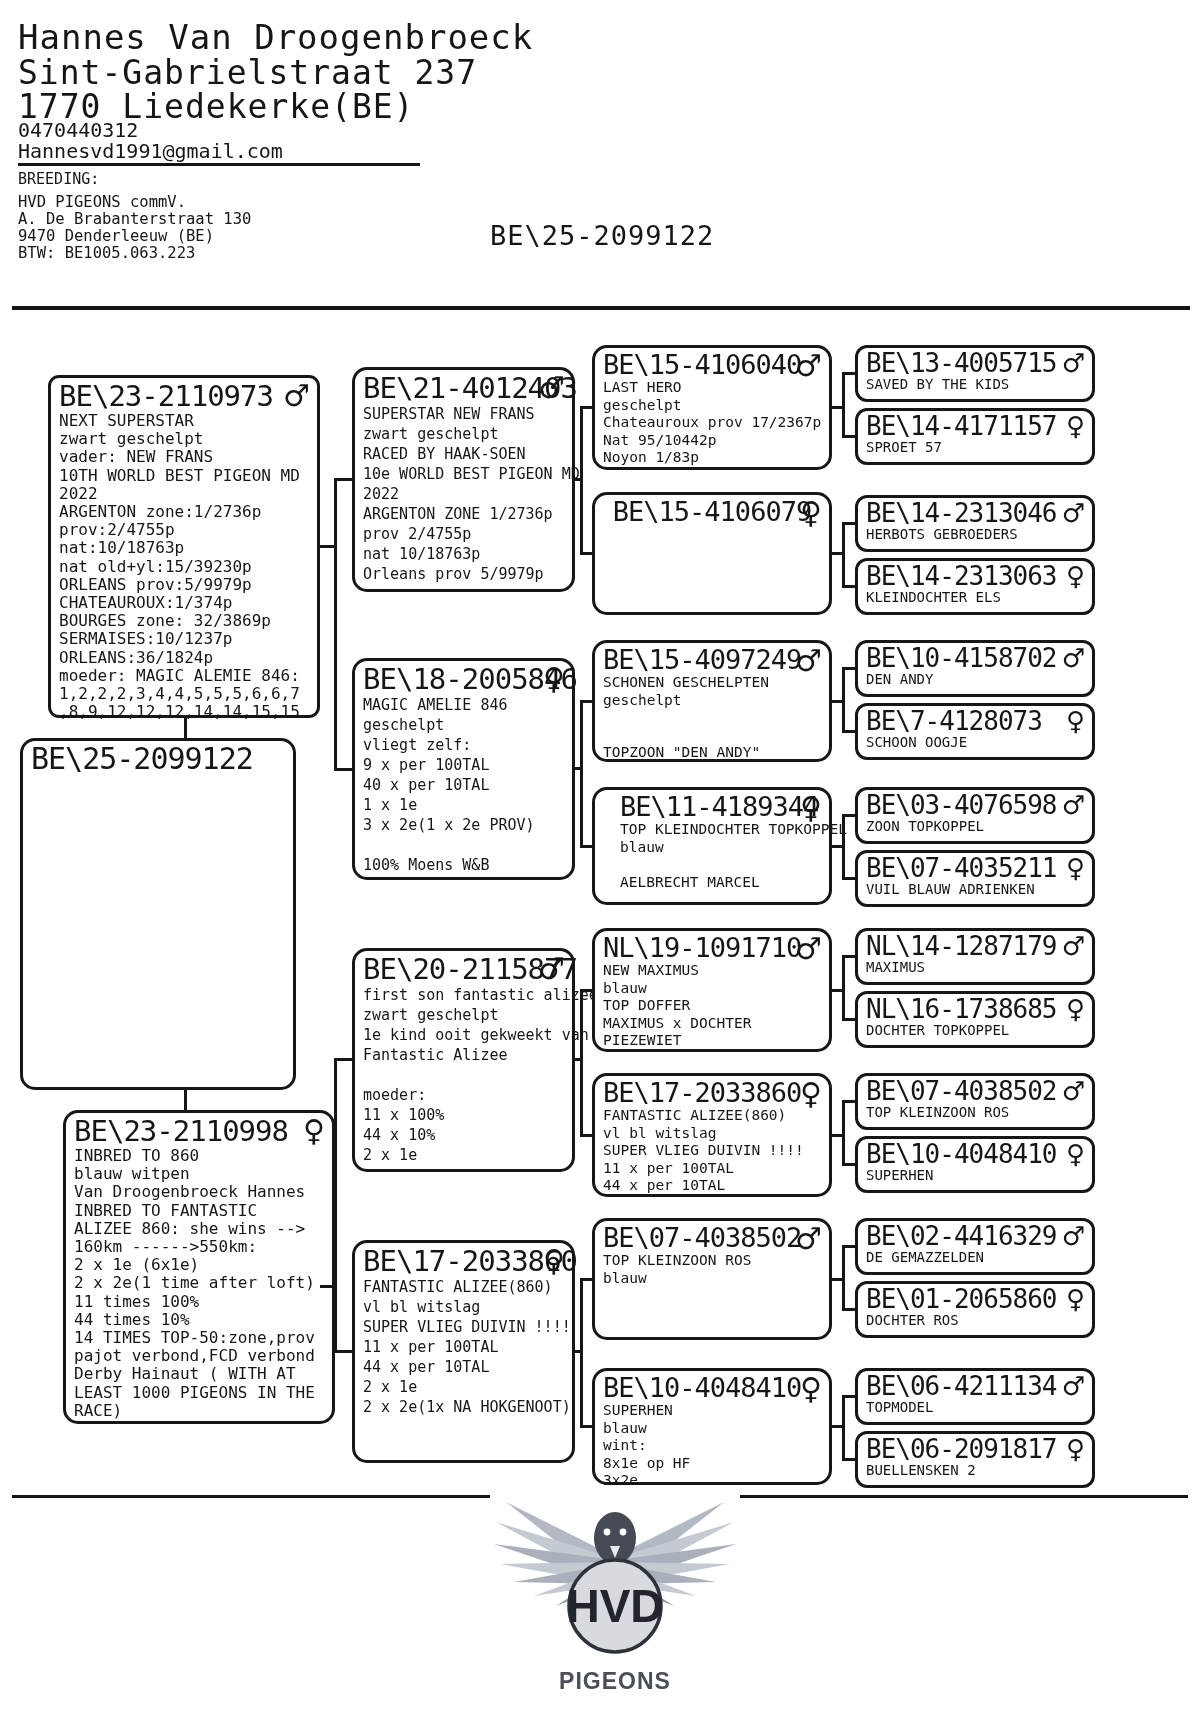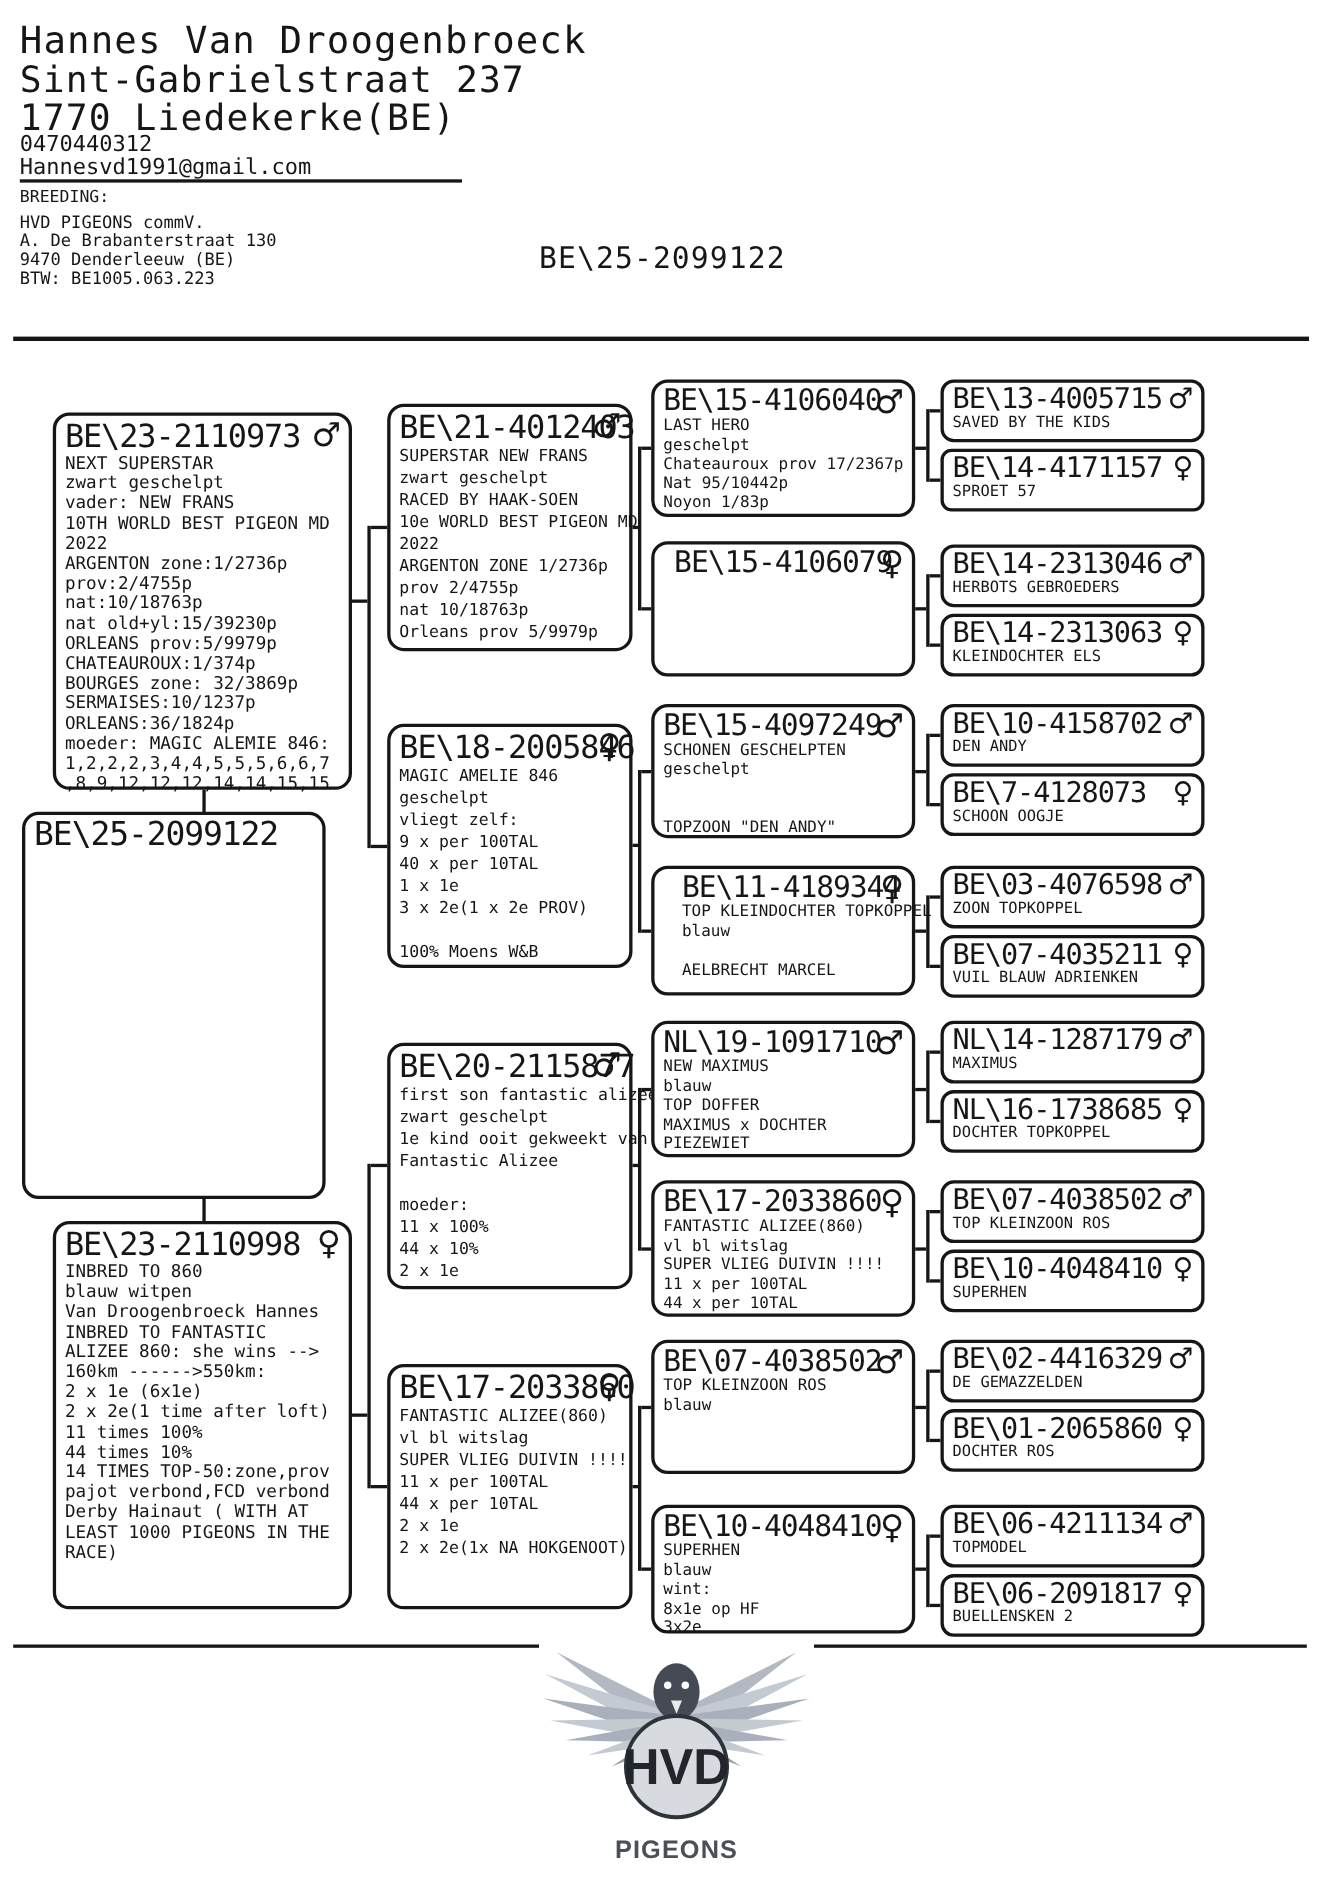--- a/index.html
+++ b/index.html
@@ -51,21 +51,21 @@
   <div class="hdr-breeding">BREEDING:</div>
   <div class="hdr-company">HVD PIGEONS commV.
 A. De Brabanterstraat 130
 9470 Denderleeuw (BE)
 BTW: BE1005.063.223</div>
   <div class="hdr-ring">BE\25-2099122</div>
 
   <div class="seg" style="left:12px;top:306px;width:1178px;height:4px;"></div>
   <div class="seg" style="left:12px;top:1495px;width:1176px;height:3px;"></div>
 
-  <div class="pbox c1" style="left:48px;top:375px;width:272px;height:343px;">
+  <div class="pbox c1" style="left:48px;top:375px;width:272px;height:343px;border-radius:11px;">
     <span class="ring">BE\23-2110973</span>
     <span class="sex">♂</span>
     <div class="pbody">NEXT SUPERSTAR
 zwart geschelpt
 vader: NEW FRANS
 10TH WORLD BEST PIGEON MD
 2022
 ARGENTON zone:1/2736p
 prov:2/4755p
 nat:10/18763p
@@ -77,21 +77,21 @@
 ORLEANS:36/1824p
 moeder: MAGIC ALEMIE 846:
 1,2,2,2,3,4,4,5,5,5,6,6,7
 ,8,9,12,12,12,14,14,15,15</div>
   </div>
 
   <div class="pbox c1 subj" style="left:20px;top:738px;width:276px;height:352px;">
     <span class="ring">BE\25-2099122</span>
   </div>
 
-  <div class="pbox c1" style="left:48px;top:1110px;width:272px;height:353px;">
+  <div class="pbox c1" style="left:63px;top:1110px;width:272px;height:314px;">
     <span class="ring">BE\23-2110998</span>
     <span class="sex">♀</span>
     <div class="pbody">INBRED TO 860
 blauw witpen
 Van Droogenbroeck Hannes
 INBRED TO FANTASTIC
 ALIZEE 860: she wins --&gt;
 160km ------&gt;550km:
 2 x 1e (6x1e)
 2 x 2e(1 time after loft)
@@ -217,21 +217,21 @@
 wint:
 8x1e op HF
 3x2e</div>
   </div>
 
   <div class="pbox c4" style="left:855px;top:345px;width:240px;height:57px;">
     <span class="ring">BE\13-4005715</span>
     <span class="sex">♂</span>
     <div class="pbody">SAVED BY THE KIDS</div>
   </div>
-  <div class="pbox c4" style="left:855px;top:408px;width:240px;height:57px;border-radius:10px;">
+  <div class="pbox c4" style="left:855px;top:408px;width:240px;height:57px;">
     <span class="ring">BE\14-4171157</span>
     <span class="sex">♀</span>
     <div class="pbody">SPROET 57</div>
   </div>
   <div class="pbox c4" style="left:855px;top:495px;width:240px;height:57px;">
     <span class="ring">BE\14-2313046</span>
     <span class="sex">♂</span>
     <div class="pbody">HERBOTS GEBROEDERS</div>
   </div>
   <div class="pbox c4" style="left:855px;top:558px;width:240px;height:57px;">

